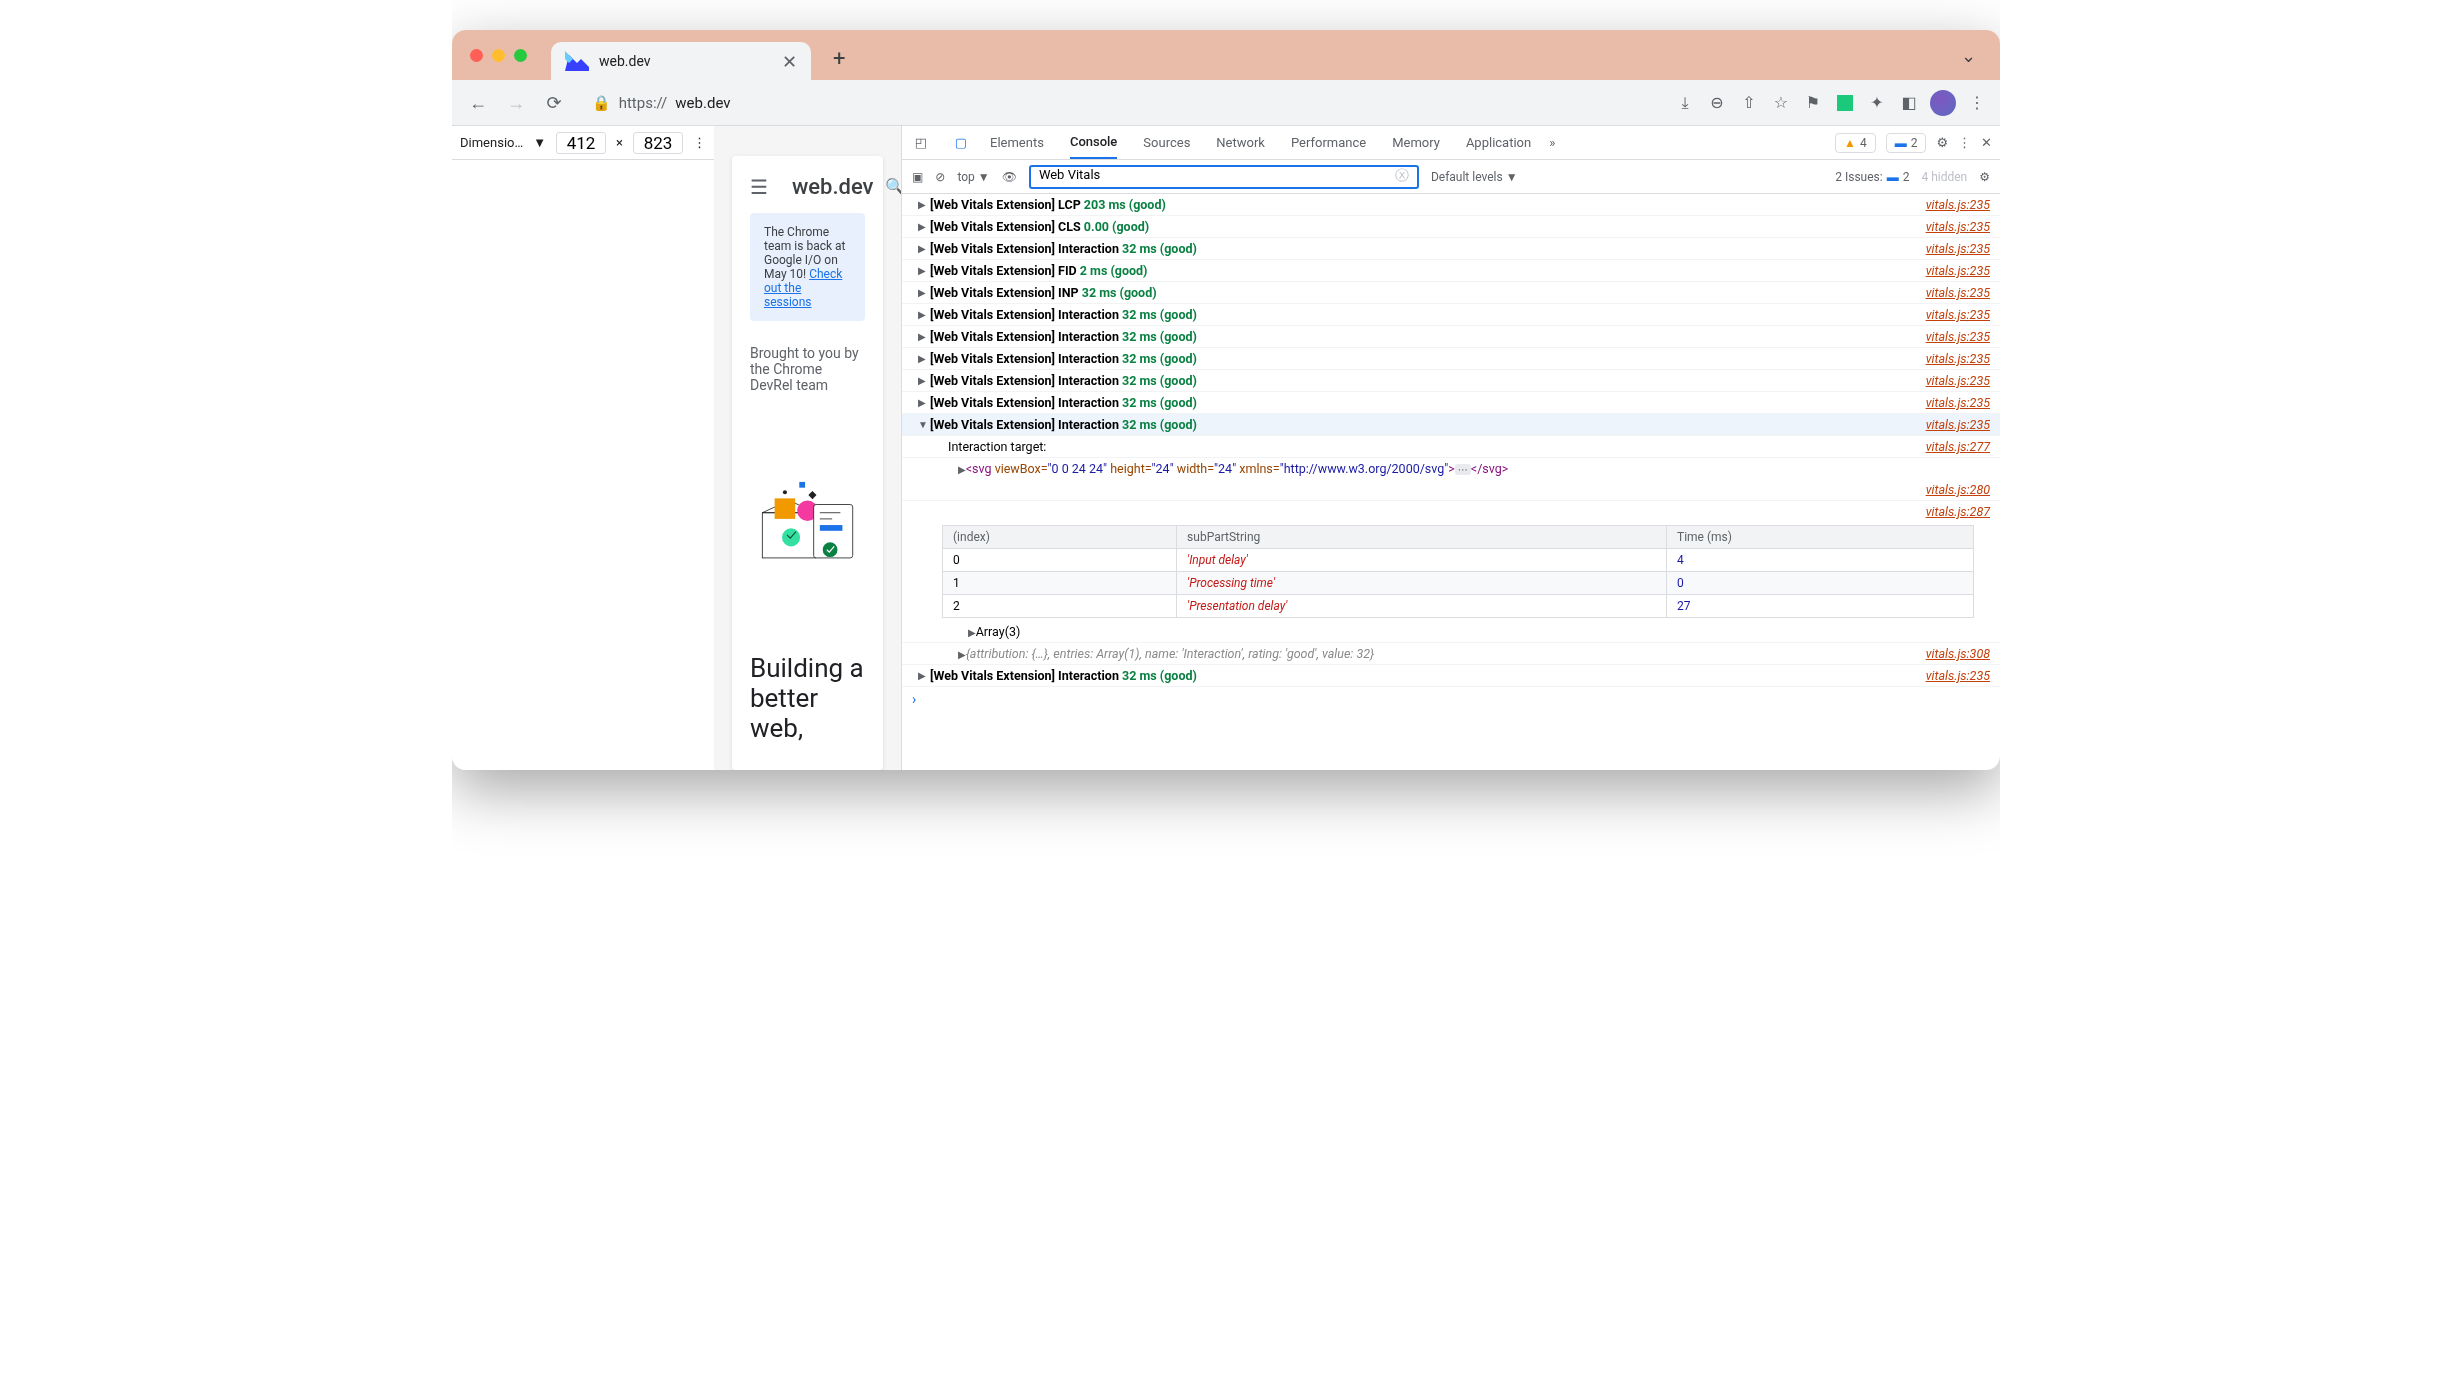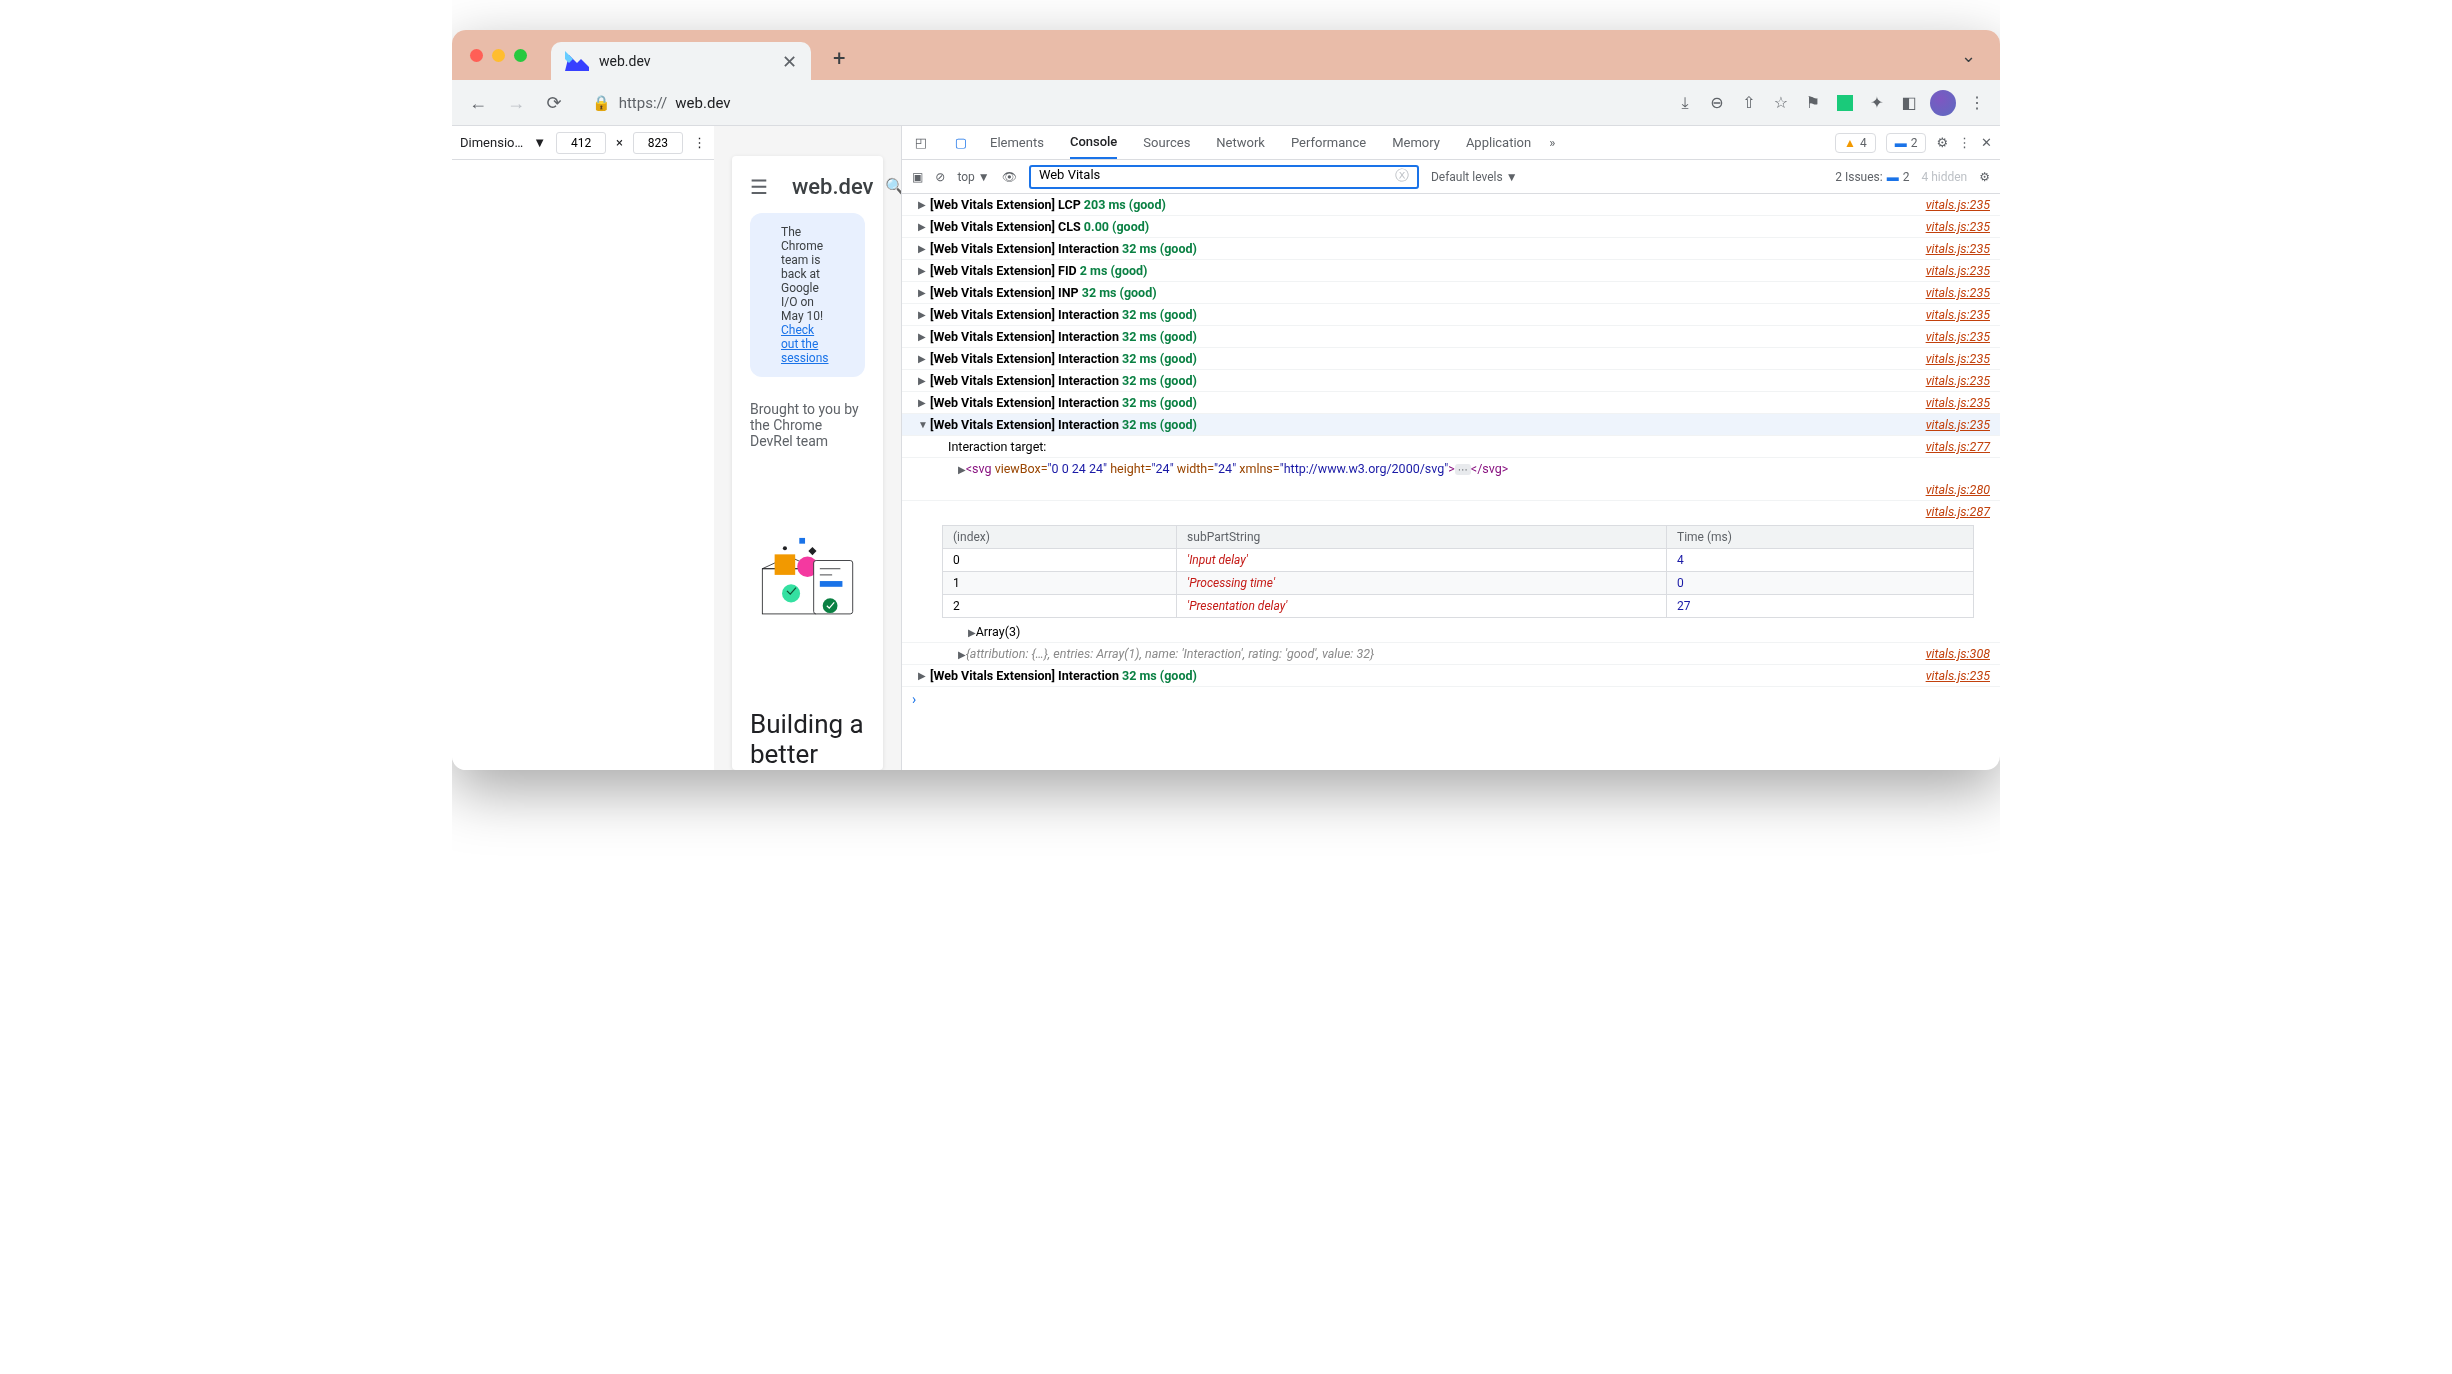--- a/index.html
+++ b/index.html
@@ -28,26 +28,26 @@
 .ext-icon { width: 22px; height: 22px; display: flex; align-items: center; justify-content: center; color: #5f6368; }
 .ext-sq { width: 16px; height: 16px; background: #1aca7a; }
 .avatar { width: 26px; height: 26px; border-radius: 50%; background: radial-gradient(circle at 40% 35%, #7e57c2, #5c6bc0); }
 
 
 .content { flex: 1; display: flex; min-height: 0; }
 
 
 .devwrap { width: 450px; display: flex; border-right: 1px solid #dadce0; background: #fff; }
 .devbar { height: 34px; display: flex; align-items: center; padding: 0 8px; gap: 10px; border-bottom: 1px solid #dadce0; font-size: 13px; color: #202124; }
-.devinput { width: 50px; height: 22px; border: 1px solid #dadce0; border-radius: 3px; text-align: center; font-size: 12px; }
+.devinput { width: 50px; height: 22px; border: 1px solid #dadce0; border-radius: 3px; text-align: center; font-size: 17px; }
 .viewport { flex: 1; background: #f5f5f5; padding: 30px 18px 0; overflow: hidden; }
 .page { background: #fff; border-radius: 4px; box-shadow: 0 1px 4px rgba(0,0,0,.1); height: 100%; padding: 18px; }
 .page-top { display: flex; align-items: center; gap: 12px; margin-bottom: 14px; }
 .wdlogo { font-size: 22px; font-weight: 500; color: #3c4043; }
-.banner { background: #e8f0fe; padding: 12px 31px; font-size: 12px; color: #3c4043; border-radius: 12px; margin-bottom: 24px; }
+.banner { background: #e8f0fe; padding: 12px 14px; font-size: 12px; color: #3c4043; border-radius: 4px; margin-bottom: 24px; }
 .banner a { color: #1a73e8; text-decoration: underline; }
 .devrel { font-size: 14px; color: #5f6368; margin-bottom: 20px; }
 .art { height: 220px; display: flex; align-items: center; justify-content: center; }
 .h1 { font-size: 26px; color: #202124; margin-top: 20px; }
 
 
 .dt { flex: 1; display: flex; flex-direction: column; min-width: 0; }
 .dt-tabs { height: 34px; display: flex; align-items: center; border-bottom: 1px solid #dadce0; padding: 0 8px; gap: 18px; font-size: 13px; color: #5f6368; }
 .dt-tab { height: 100%; display: flex; align-items: center; cursor: pointer; }
 .dt-tab.active { color: #202124; border-bottom: 2px solid #1a73e8; font-weight: 500; }

